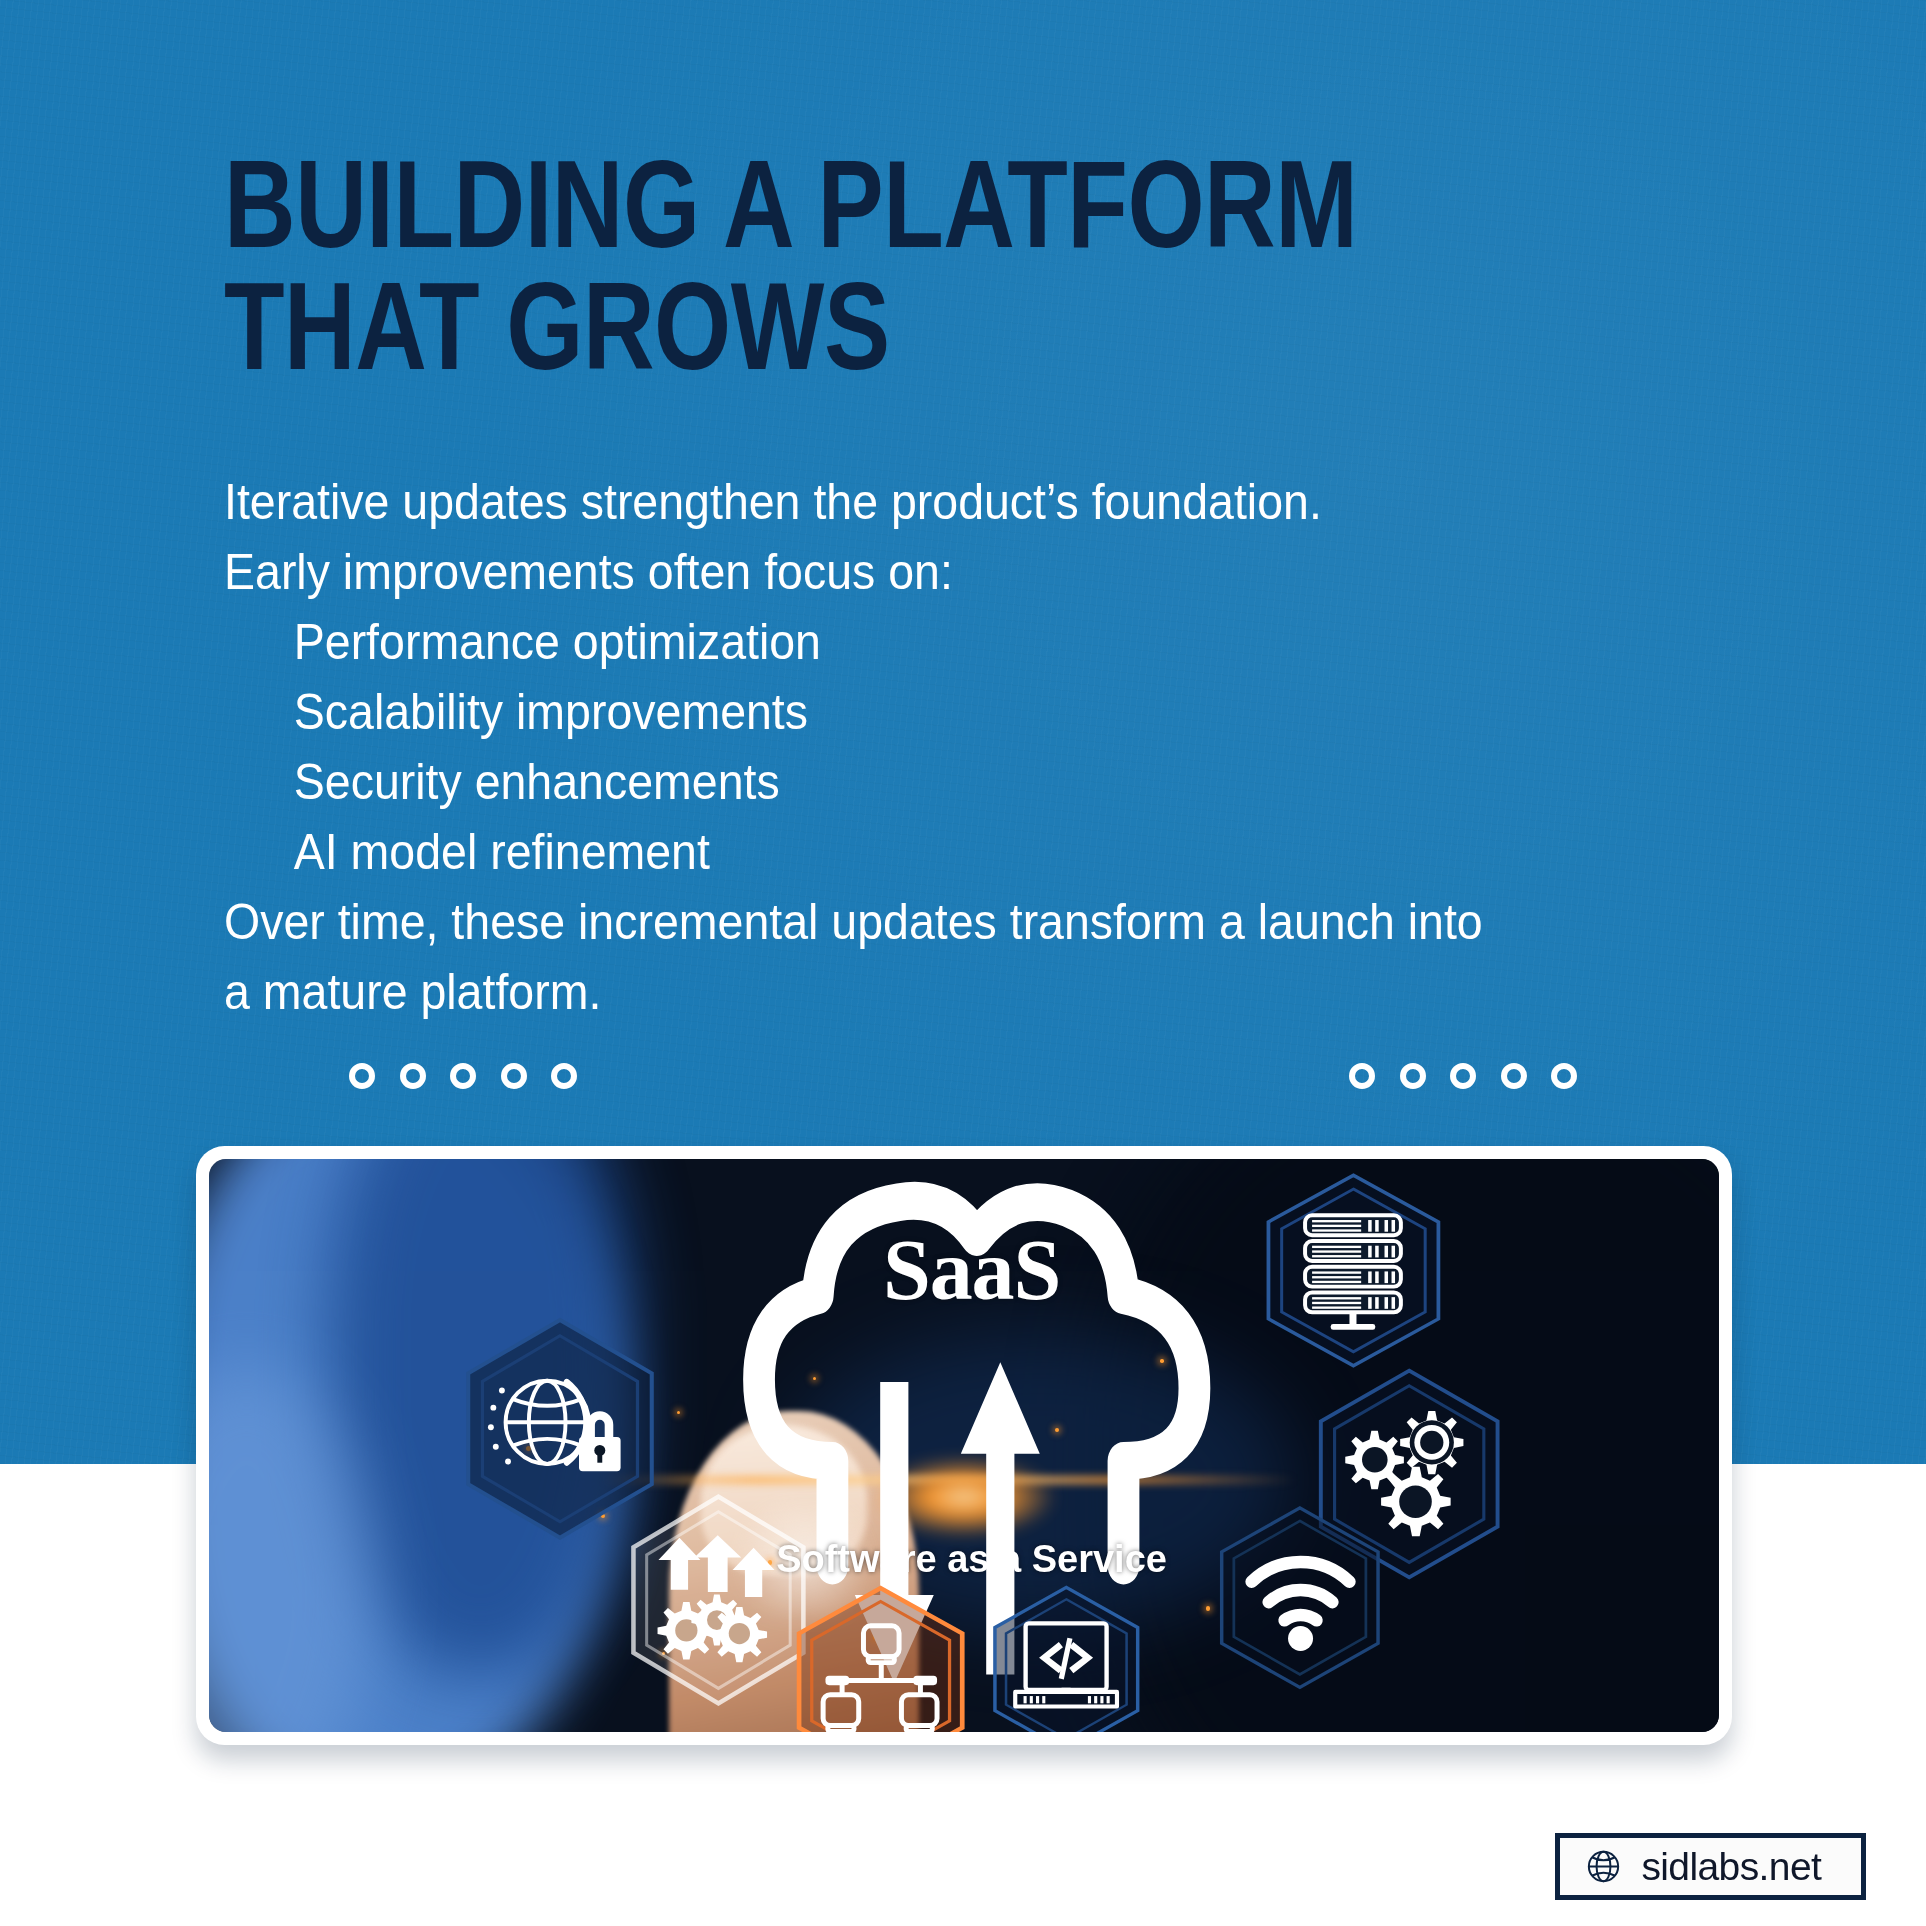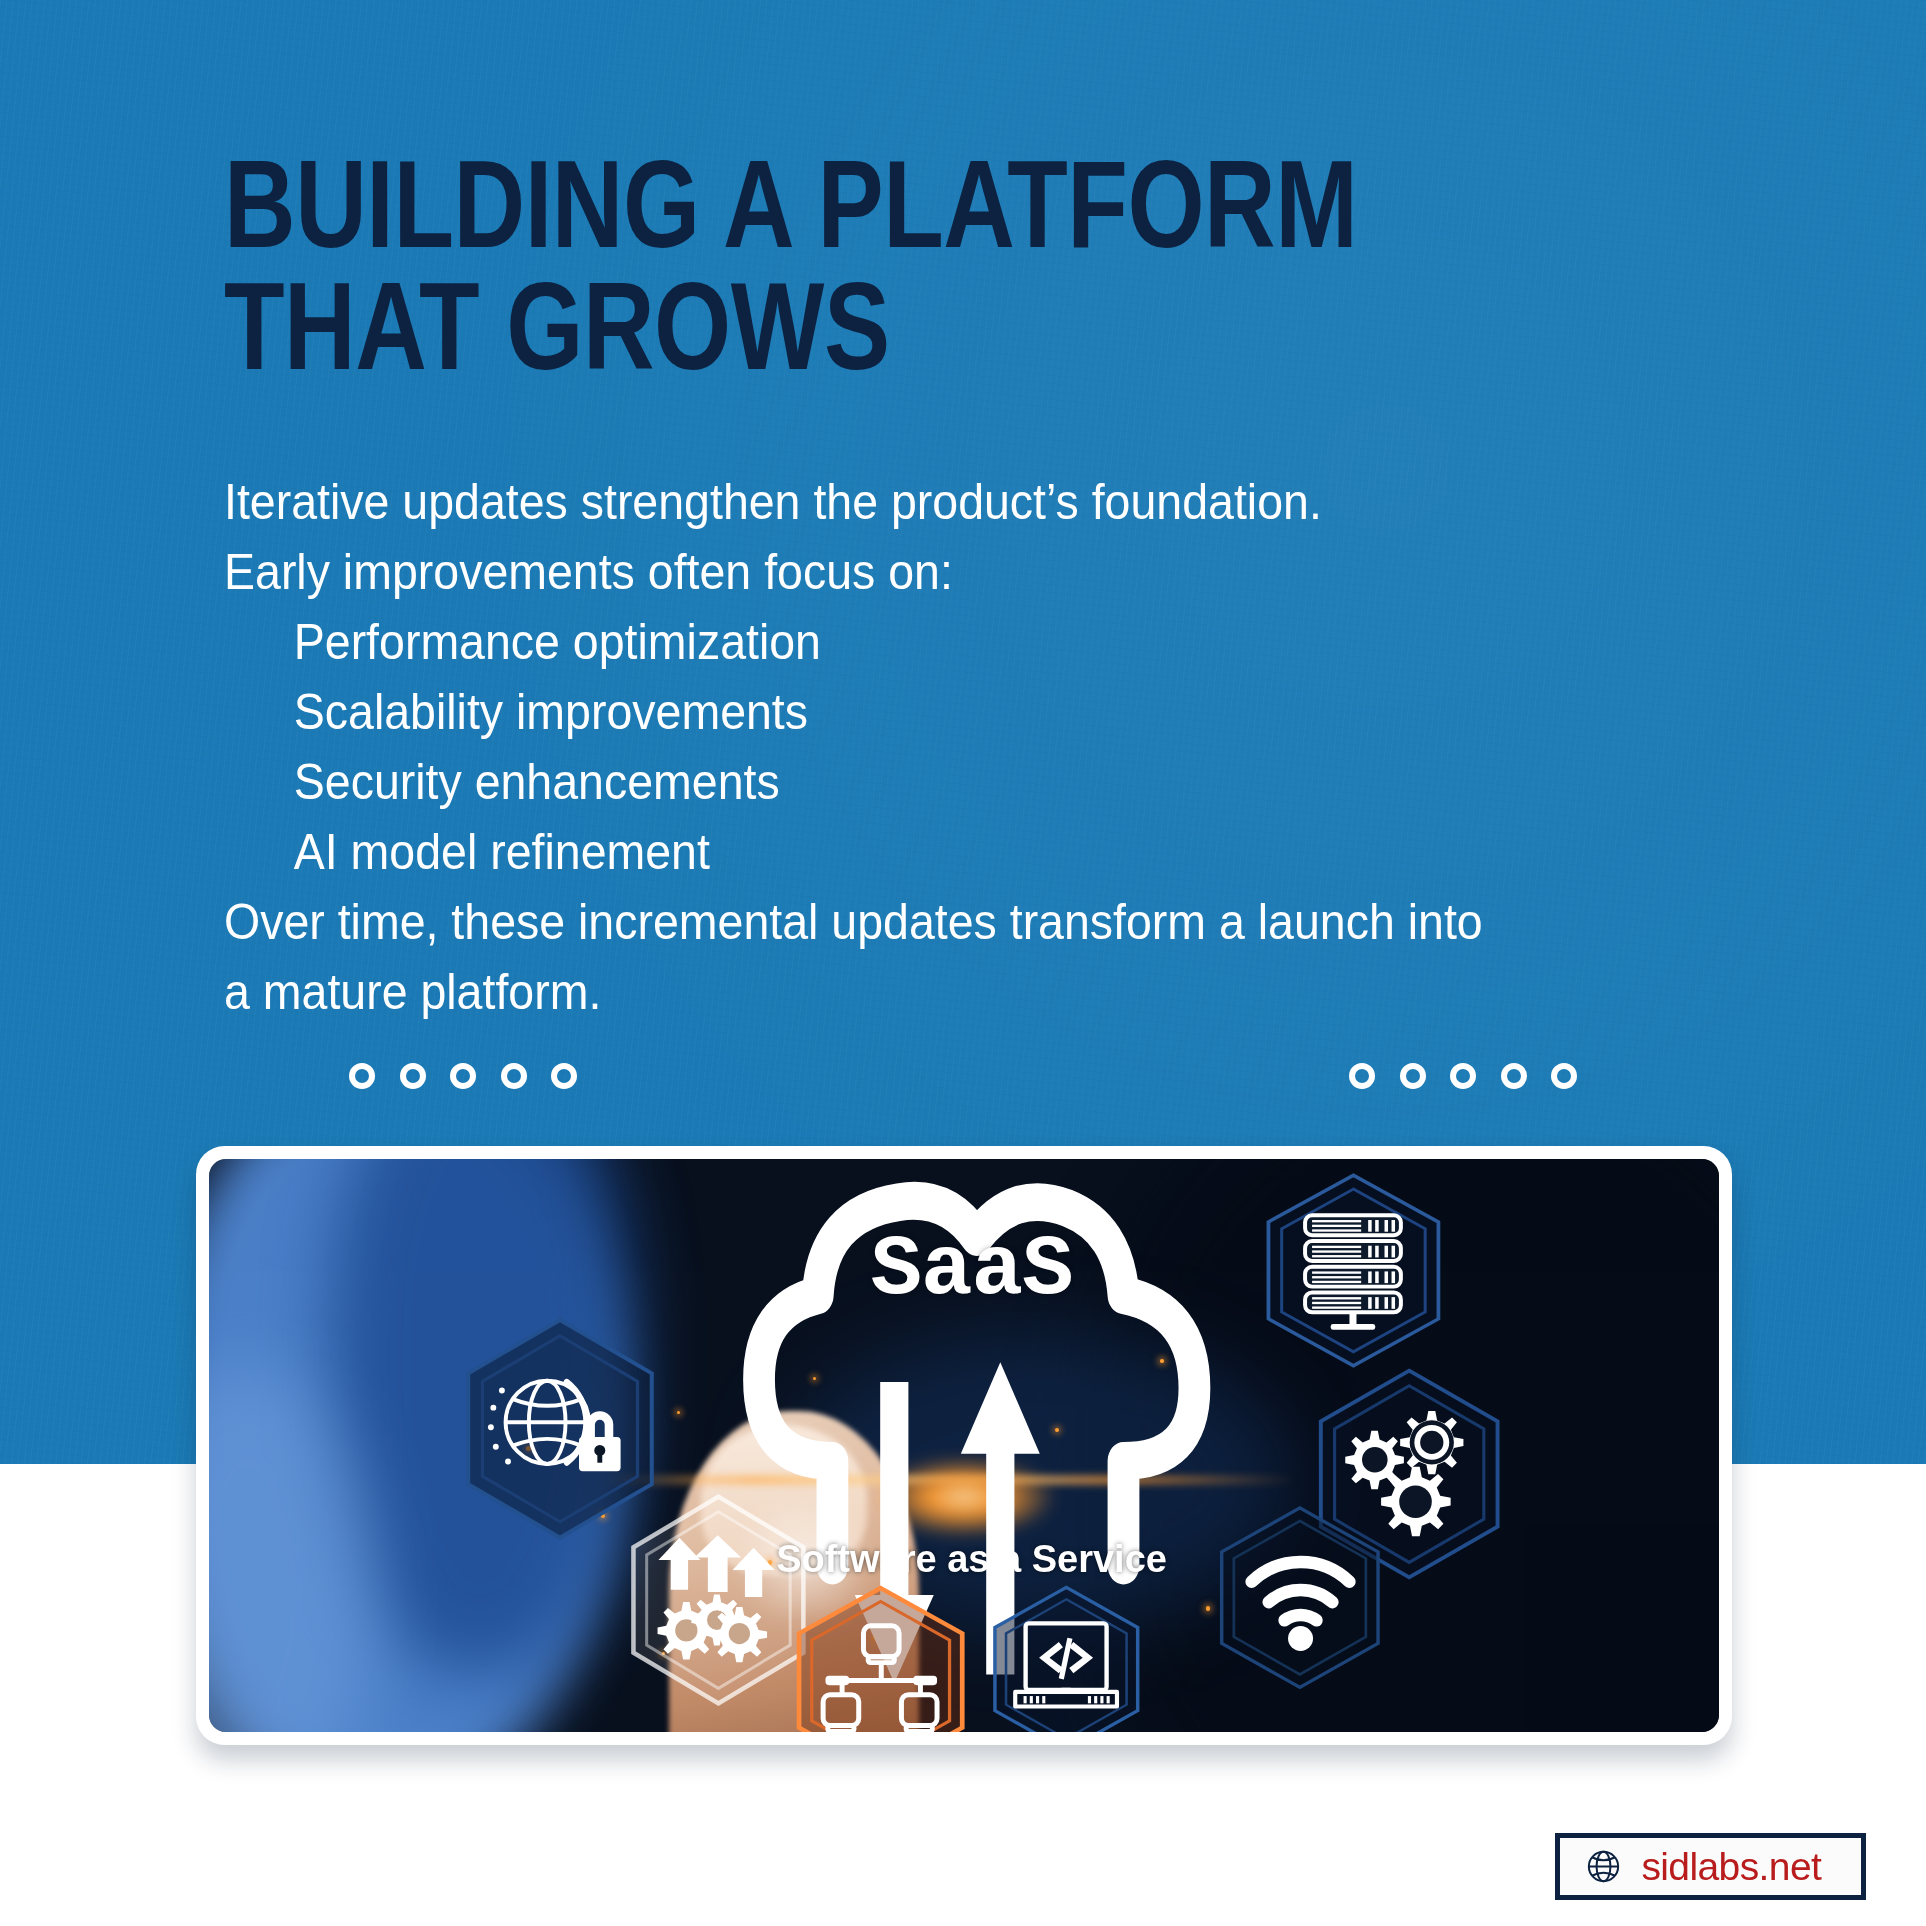--- a/index.html
+++ b/index.html
@@ -133,21 +133,21 @@
     filter:blur(7.4px);opacity:.95;
   }
   .spark{position:absolute;border-radius:50%;background:#ff9d32;box-shadow:0 0 6.8px 2.3px rgba(255,150,40,.55);}
 
   
   #saas-cloud{position:absolute;left:33.5%;top:3%;width:34%;height:76%;}
   #saas-cloud svg{width:100%;height:100%;display:block;}
   #saas-word{
     position:absolute;left:36%;top:12%;width:29%;
     text-align:center;color:#ffffff;
-    font-family:Liberation Mono, monospace;
+    font-family:Liberation Serif, serif;
     font-weight:700;font-size:86px;line-height:1;
     letter-spacing:-1.1px;
     text-shadow:0 0 5.7px rgba(0,0,0,.35);
   }
   #saas-sub{
     position:absolute;left:27%;top:66.5%;width:47%;
     text-align:center;color:#ffffff;
     font-family:"Liberation Sans", sans-serif;
     font-weight:700;font-size:38px;line-height:1;
     text-shadow:0 0 5.1px rgba(0,0,0,.55);
@@ -180,21 +180,21 @@
     border:5.1px solid #0c2240;
     background:#fbfbfb;
     display:flex;align-items:center;
     padding-left:25px;
     box-sizing:border-box;
     z-index:6;
   }
   #footer-globe-icon{width:37px;height:37px;flex:0 0 auto;}
   #footer-globe-icon svg{width:100%;height:100%;display:block;}
   #footer-badge-label{
-    margin-left:19.4px;color:#b91c1c;
+    margin-left:19.4px;color:#0f172a;
     font-size:39px;line-height:1;font-weight:400;
     letter-spacing:-0.6px;
   }
 </style>
 </head>
 <body>
 
 <div id="hero-panel"></div>
 
 <div id="headline">BUILDING A PLATFORM THAT GROWS</div>

